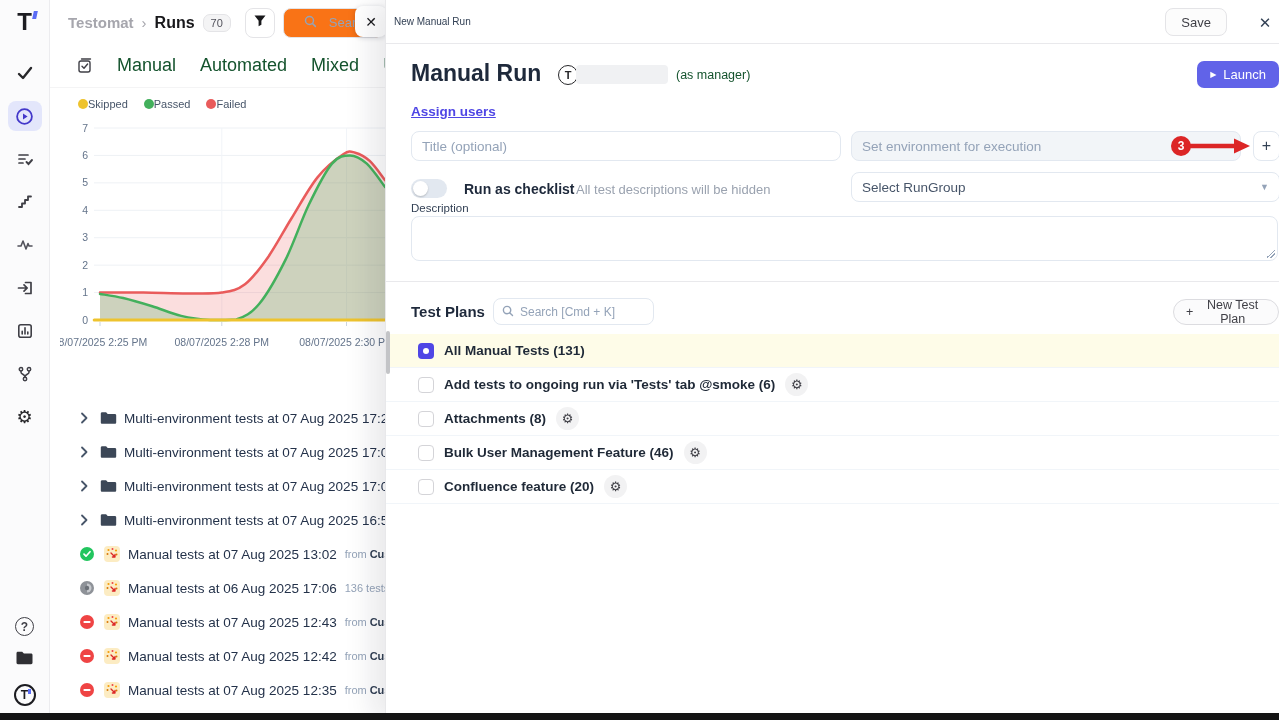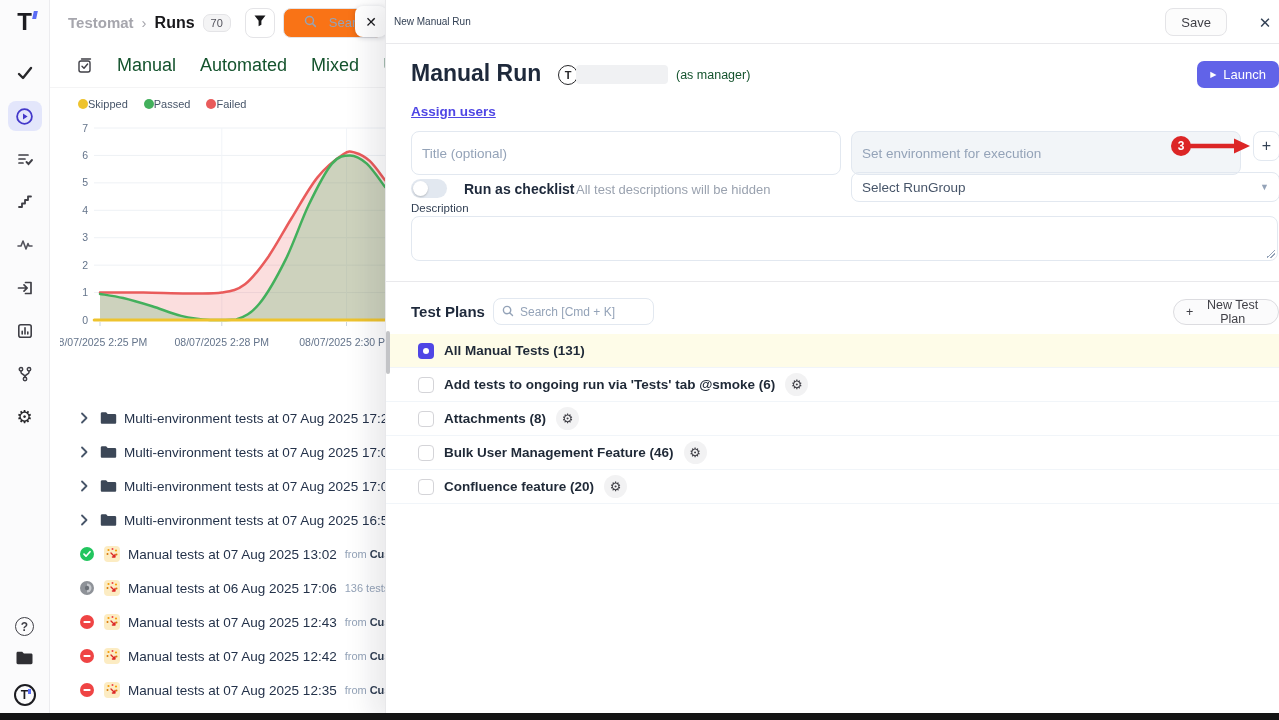--- a/index.html
+++ b/index.html
@@ -90,21 +90,21 @@
   .redact { position:absolute; left:190px; top:65px; width:92px; height:19px; background:#f0f1f3;
     border-radius:4px; filter:blur(.4px); }
   .asmgr { position:absolute; left:290px; top:68px; font-size:12.5px; color:#14532d; }
   .launchbtn { position:absolute; right:0; top:61px; height:27px; padding:0 13px; background:#6163e8;
     border:none; border-radius:7px; color:#fff; font-size:13px; font-weight:500; display:flex;
     align-items:center; gap:7px; font-family:"Liberation Sans",sans-serif;}
   .launchbtn .play { font-size:8px; }
   .assign { position:absolute; left:25px; top:104px; font-size:13.5px; font-weight:600; color:#4f46e5;
     text-decoration:underline; }
 
-  .field { position:absolute; height:44px; border:1px solid #e2e8f0; border-radius:8px; background:#fff;
+  .field { position:absolute; height:30px; border:1px solid #e2e8f0; border-radius:8px; background:#fff;
     font-size:13.5px; color:#334155; padding:14px 10px; font-family:"Liberation Sans",sans-serif; outline:none;}
   .field::placeholder { color:#94a3b8; }
   #titleInput { left:25px; top:131px; width:430px; }
   #envInput { left:465px; top:131px; width:390px; background:#f2f5f8; }
   .numbadge { position:absolute; left:785px; top:136px; width:20px; height:20px; background:#dc2626;
     border-radius:50%; color:#fff; font-size:12px; font-weight:700; display:flex; align-items:center;
     justify-content:center; z-index:6;}
   #arrowsvg { position:absolute; left:802px; top:138px; z-index:6; }
   .plusbtn { position:absolute; left:867px; top:131px; width:27px; height:30px; border:1px solid #e2e8f0;
     background:#fff; border-radius:8px; font-size:16px; color:#334155; display:flex; align-items:center;

